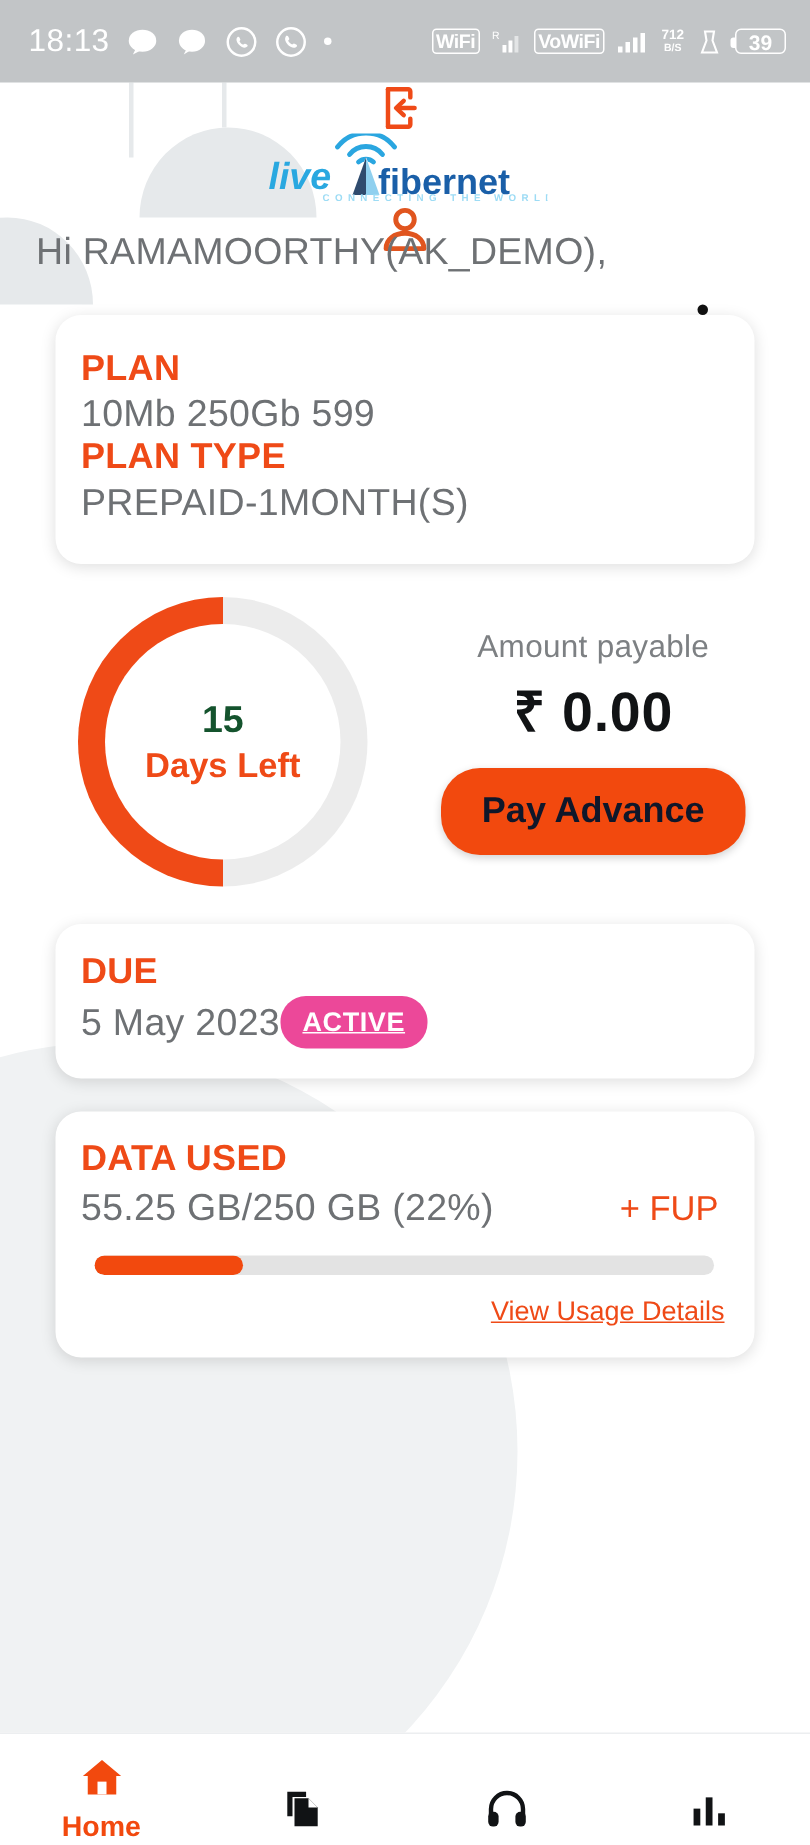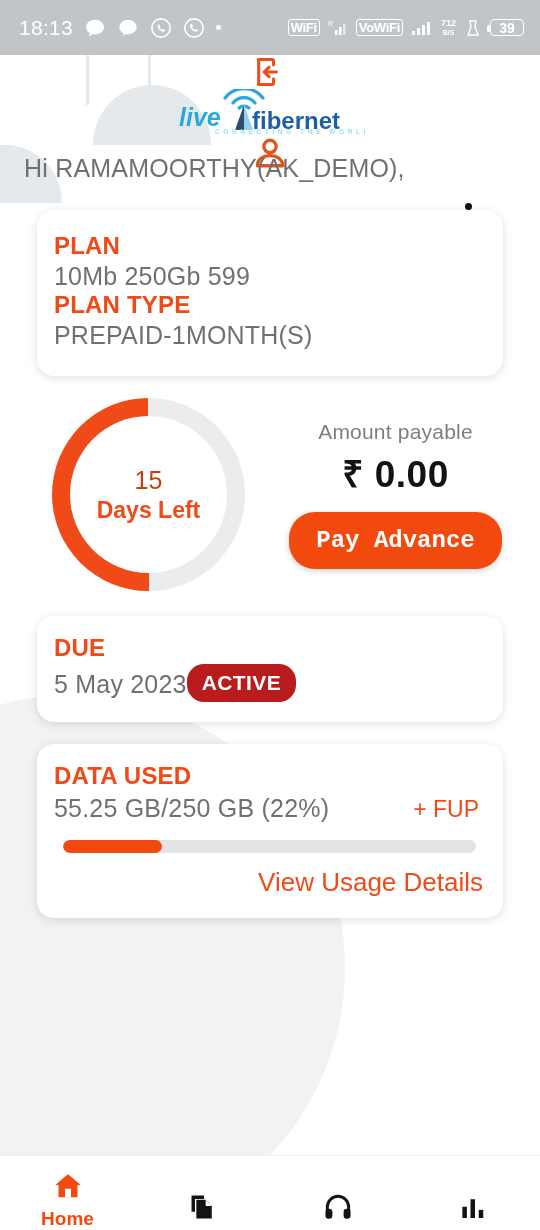--- a/index.html
+++ b/index.html
@@ -79,48 +79,48 @@
   .mid-row{ display:flex; align-items:center; margin-top:22px; padding:0 0 0 52px; }
 
   .ring-wrap{ position:relative; width:193px;height:193px; flex:none; }
   .ring{
     width:193px;height:193px;border-radius:50%;
     background:conic-gradient(from 180deg, #ef4a17 0deg 180deg, #ececec 180deg 360deg);
     display:flex;align-items:center;justify-content:center;
   }
   .ring-hole{ width:157px;height:157px;border-radius:50%;background:#ffffff;
     display:flex;flex-direction:column;align-items:center;justify-content:center; }
-  .ring-num{ color:#c2410c; font-weight:normal; font-size:25px; line-height:1.25; }
+  .ring-num{ color:#14532d; font-weight:bold; font-size:25px; line-height:1.25; }
   .ring-txt{ color:#ef4a17; font-weight:bold; font-size:23px; line-height:1.25; }
 
   .pay-col{ flex:1; display:flex; flex-direction:column; align-items:center; padding-left:6px; }
   .amt-lbl{ color:#7d8083; font-size:21px; letter-spacing:.2px; }
   .amt-val{ color:#111315; font-weight:bold; font-size:37px; margin-top:3px; letter-spacing:.5px;}
   .pay-btn{
-    margin-top:14px; background:#f2490e; color:#ffffff; border:none;
+    margin-top:14px; background:#f2490e; color:#0f172a; border:none;
     border-radius:26px; padding:15px 27px; font-size:24px; font-weight:bold;
-    cursor:pointer; box-shadow:0 2px 6px rgba(0,0,0,.18); font-family:Liberation Mono, monospace;
+    cursor:pointer; box-shadow:0 2px 6px rgba(0,0,0,.18); font-family:Liberation Sans, sans-serif;
   }
 
   .due-card{ margin-top:25px; padding:18px 0 20px 0; }
   .due-row{ display:flex; align-items:center; padding-left:17px; margin-top:2px; }
   .badge{
-    background:#b91c1c; color:#ffffff; border-radius:17px;
-    font-size:21px; font-weight:bold; padding:7px 15px; letter-spacing:.4px;
+    background:#ec4899; color:#ffffff; border-radius:17px;
+    font-size:18px; font-weight:bold; padding:7px 15px; letter-spacing:.4px;text-decoration:underline;
   }
 
   .data-card{ margin-top:22px; padding:18px 0 20px 0; }
   .data-line{ display:flex; align-items:baseline; padding:0 24px 0 17px; margin-top:2px;}
   .fup{ margin-left:auto; color:#ef4a17; font-size:23px; cursor:pointer;}
   .bar-track{
     height:13px; background:#e3e3e3; border-radius:7px; margin:17px 27px 0 26px;
     position:relative; overflow:hidden;
   }
   .bar-fill{ height:100%; background:#f2490e; border-radius:7px; }
-  .view-link{ text-align:right; color:#ef4a17; font-size:26px; padding:14px 20px 0 0; cursor:pointer;}
+  .view-link{ text-align:right; color:#ef4a17; font-size:18px; padding:14px 20px 0 0; cursor:pointer;text-decoration:underline;}
 
   
   .bottomnav{
     position:absolute; bottom:0; left:0; width:540px; height:75px;
     background:#ffffff; border-top:1px solid #eceef0;
     display:flex; align-items:flex-end; z-index:40;
   }
   .navitem{
     flex:1; display:flex; flex-direction:column; align-items:center; justify-content:flex-start;
     padding-top:10px; cursor:pointer; gap:3px;

